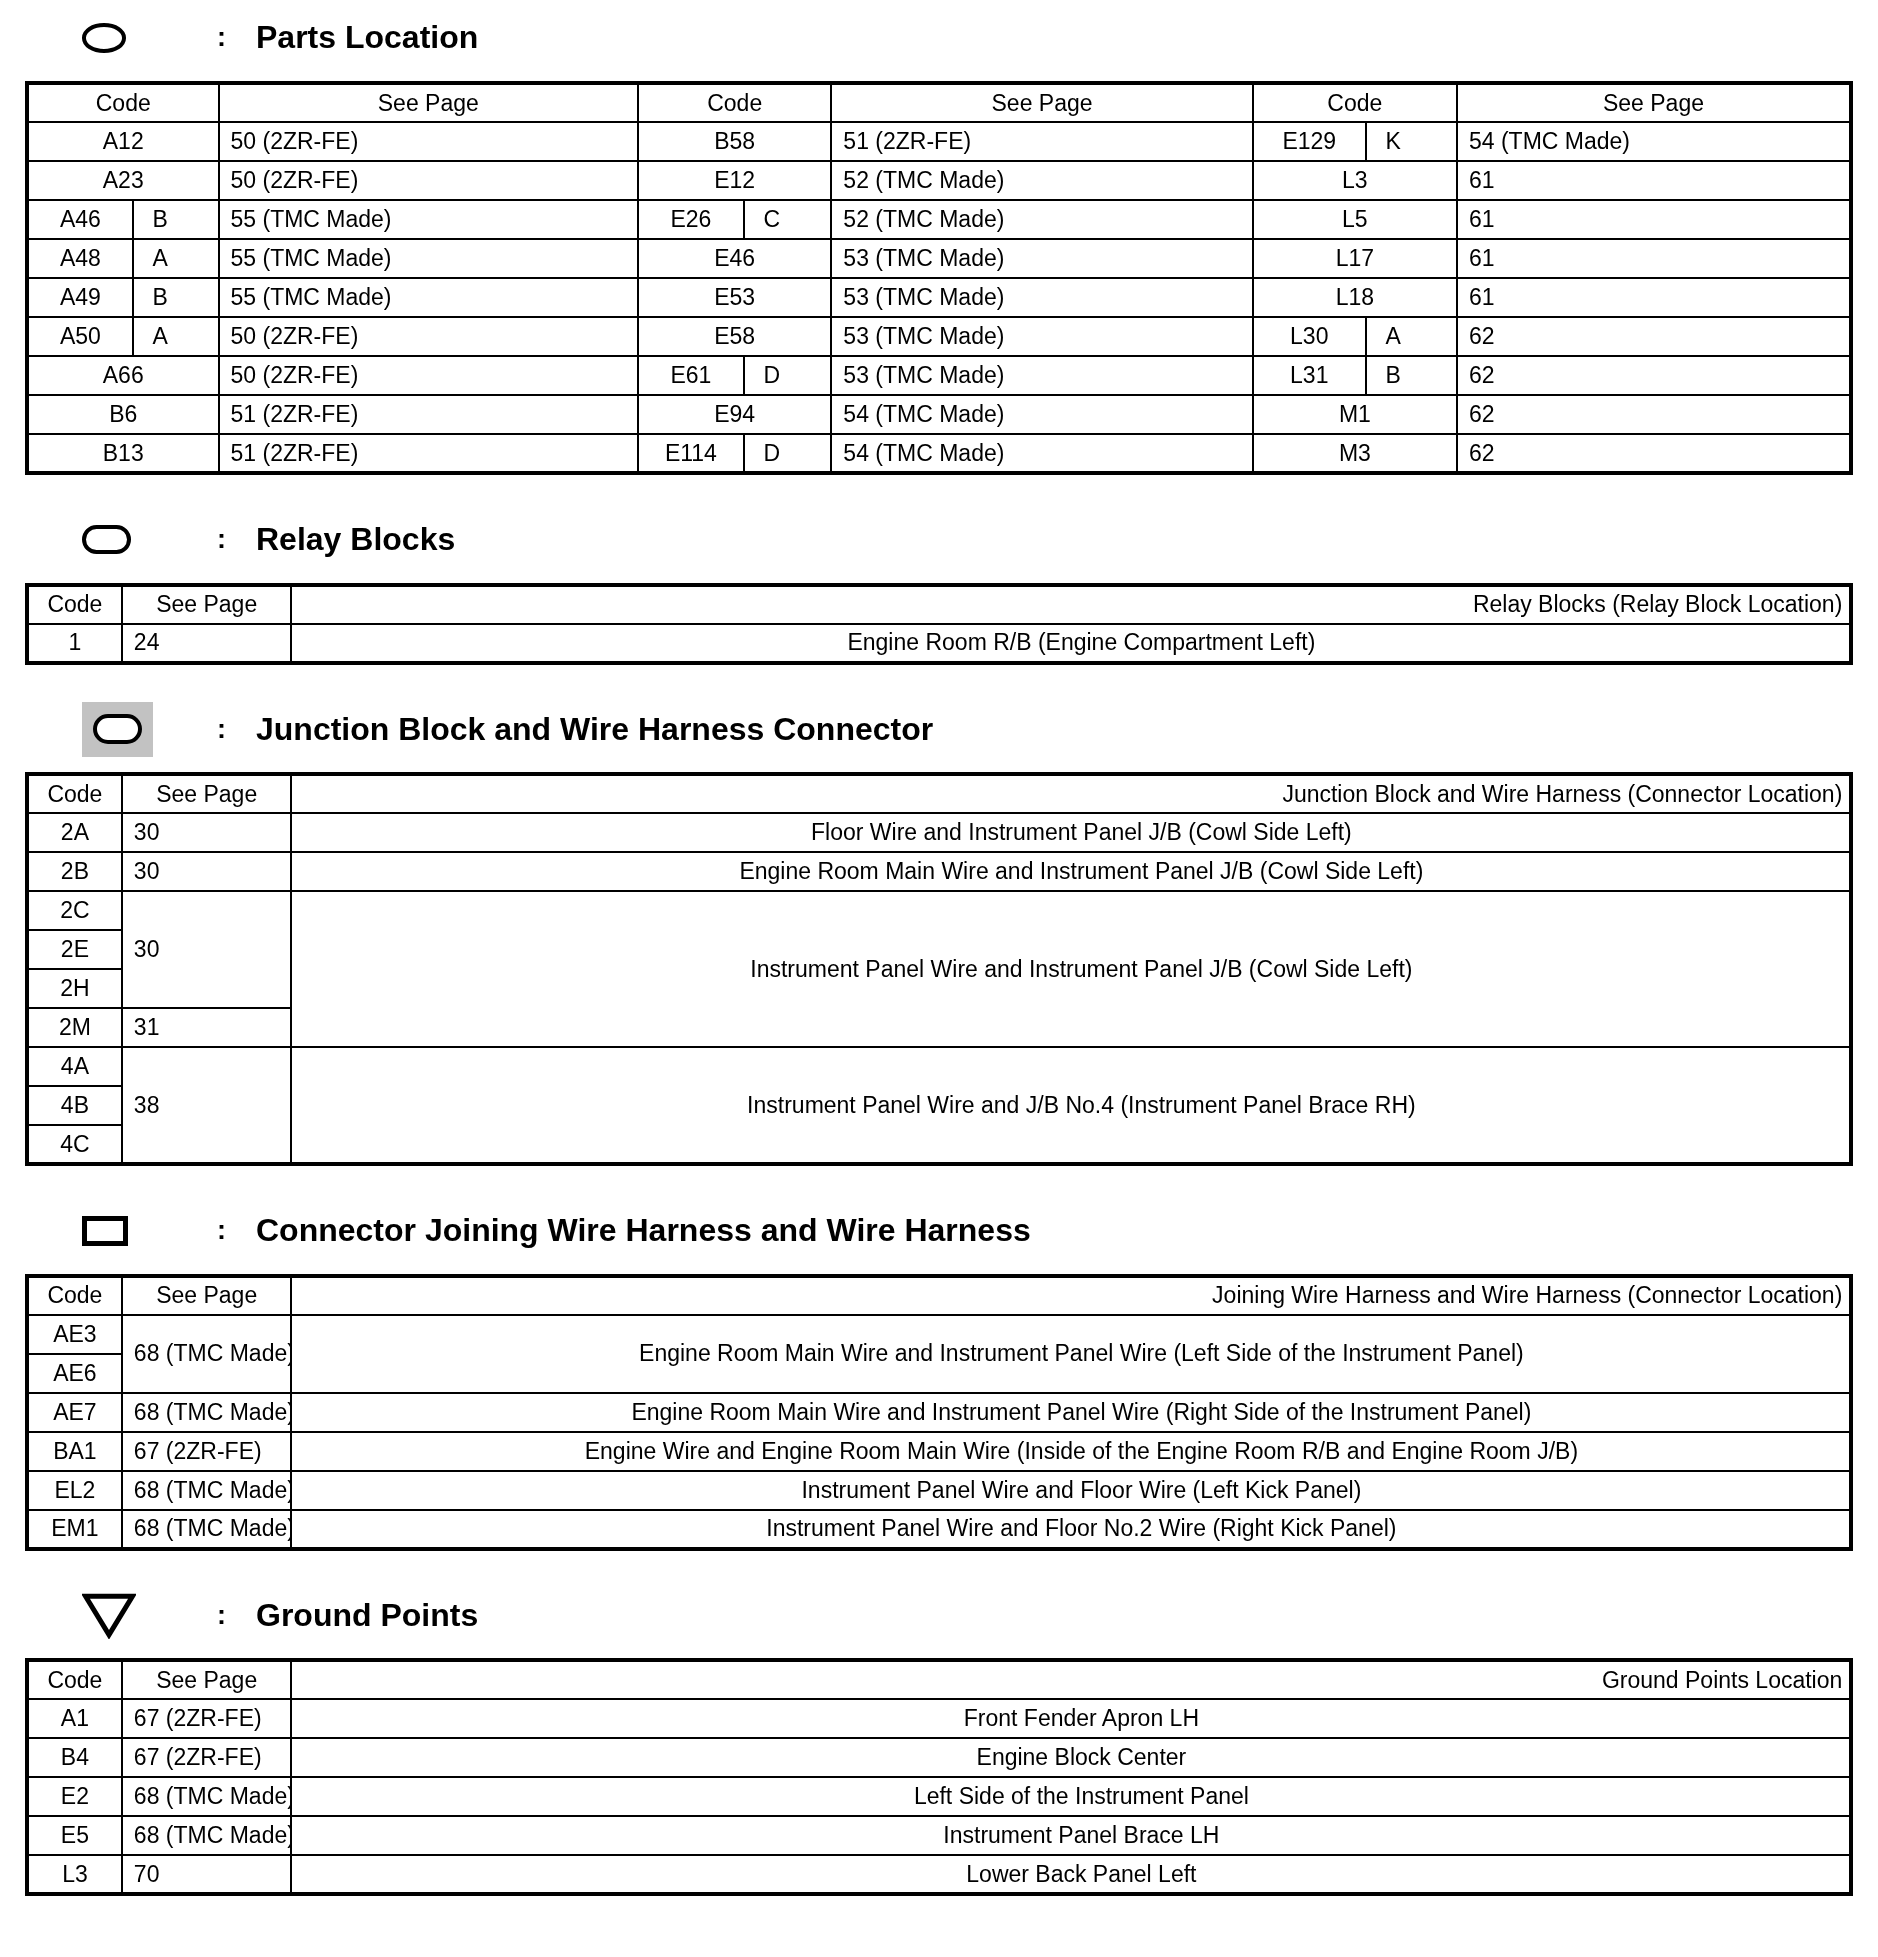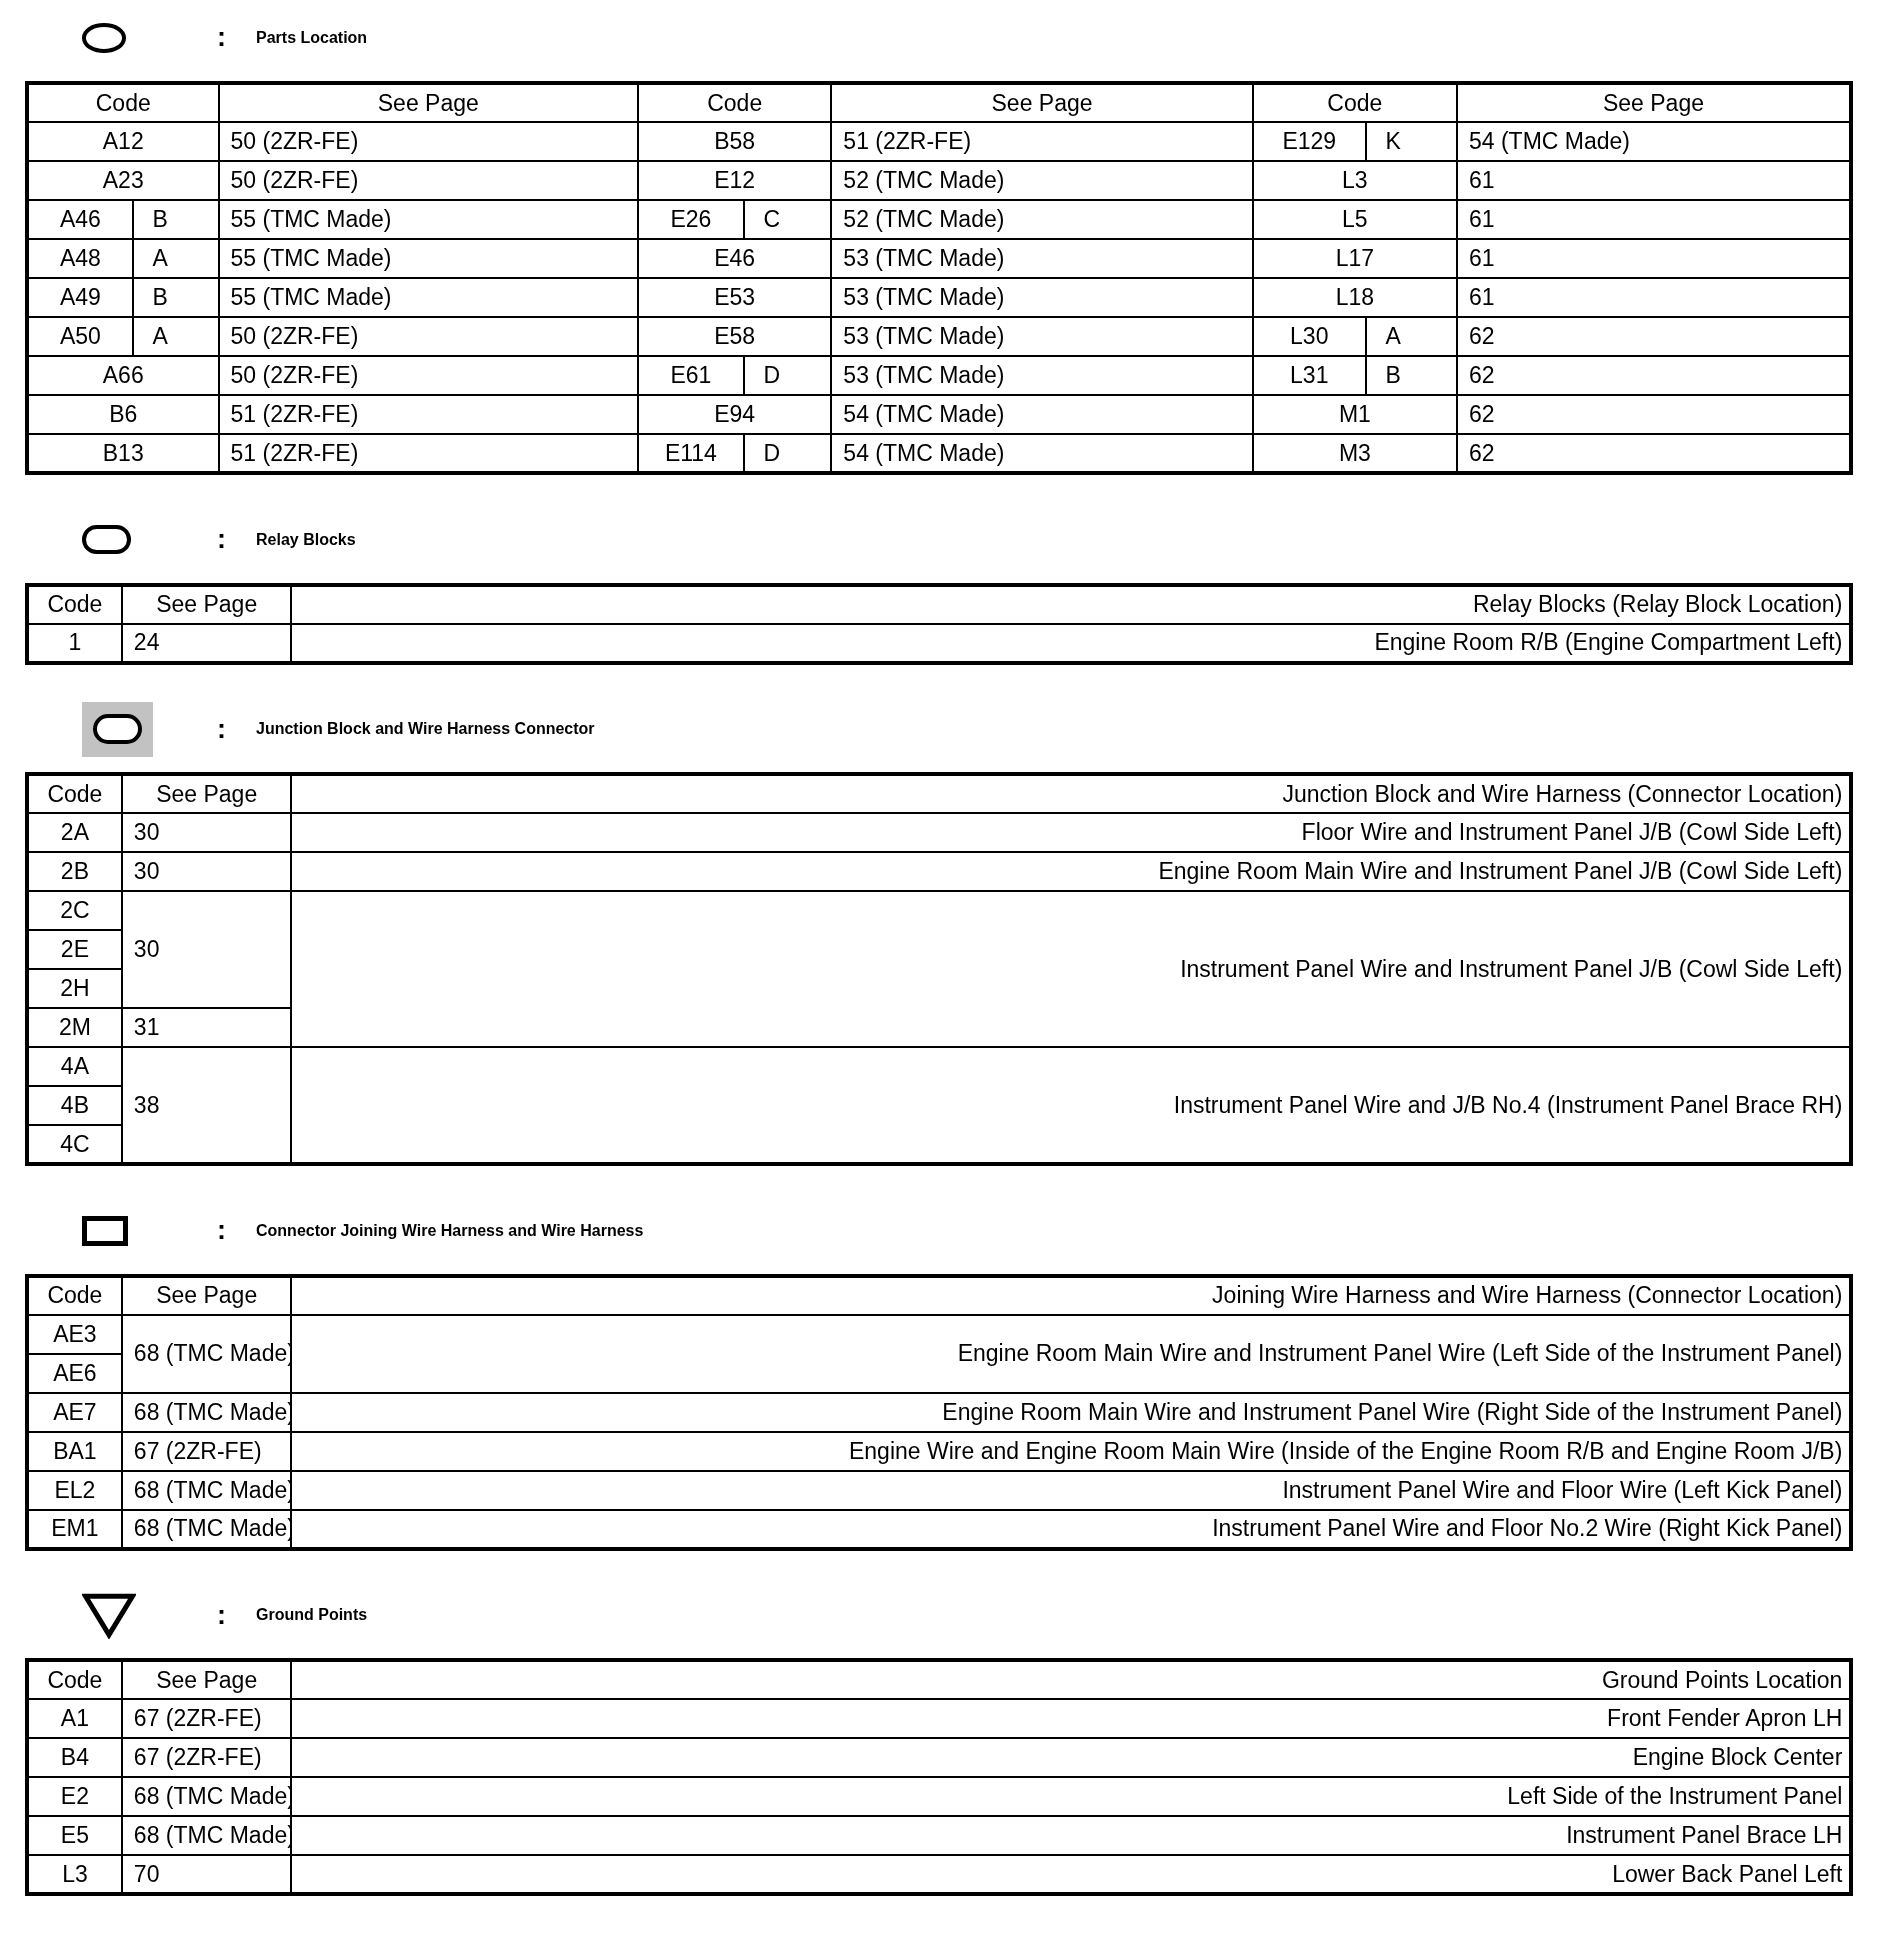--- a/index.html
+++ b/index.html
@@ -10,21 +10,21 @@
     padding: 11.8px 25px 20px 25px;
     font-family: "Liberation Sans", sans-serif;
     color: #000;
   }
   .section { margin-top: 40px; }
   .section:first-of-type { margin-top: 1.7px; }
 
   .section-header { display: flex; align-items: center; height: 49px; margin-bottom: 18.6px; }
   .icon-slot { width: 177px; padding-left: 57px; display: flex; align-items: center; flex-shrink: 0; }
   .colon { font-size: 27px; font-weight: bold; width: 39px; text-align: center; flex-shrink: 0; }
-  .title { font-size: 16px; font-weight: bold; margin-left: 15px; white-space: nowrap; }
+  .title { font-size: 32px; font-weight: bold; margin-left: 15px; white-space: nowrap; }
 
   
   .sym-oval { width: 44px; height: 29.5px; border: 4.2px solid #000; border-radius: 50%; background: #fff; }
   .sym-stadium { width: 49px; height: 29.5px; border: 4.2px solid #000; border-radius: 15px; background: #fff; }
   .sym-rect { width: 46px; height: 29.5px; border: 5px solid #000; background: #fff; }
   .icon-bg { background: #c2c2c2; padding: 12.6px 11px; display: inline-flex; align-items: center; justify-content: center; }
   .sym-triangle { display: block; }
 
   
   .data-table {
@@ -41,21 +41,21 @@
     font-weight: normal;
     white-space: nowrap;
     overflow: hidden;
     vertical-align: middle;
   }
   .data-table th { text-align: center; }
   .data-table th.loc-header { text-align: right; padding-left: 11.8px; }
   td.code { text-align: center; }
   td.sub { text-align: left; padding-left: 18.6px; }
   td.page { text-align: left; padding-left: 11px; margin-top: 46px; }
-  td.loc { text-align: right; padding-left: 28px; }
+  td.loc { text-align: center; padding-left: 28px; }
 </style>
 </head>
 <body>
 
 <div class="section">
   <div class="section-header">
     <div class="icon-slot">
       <span class="sym-oval"></span>
     </div>
     <div class="colon">:</div>

